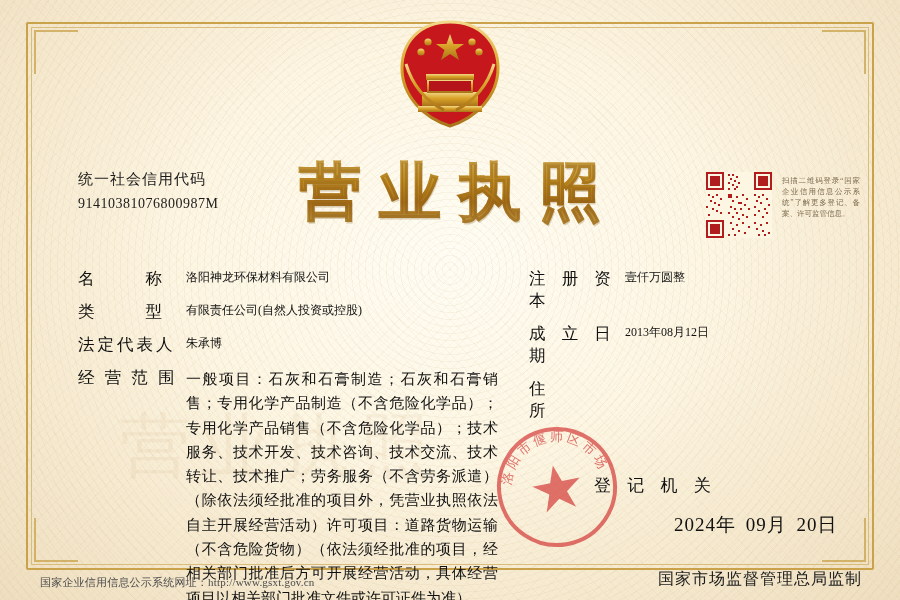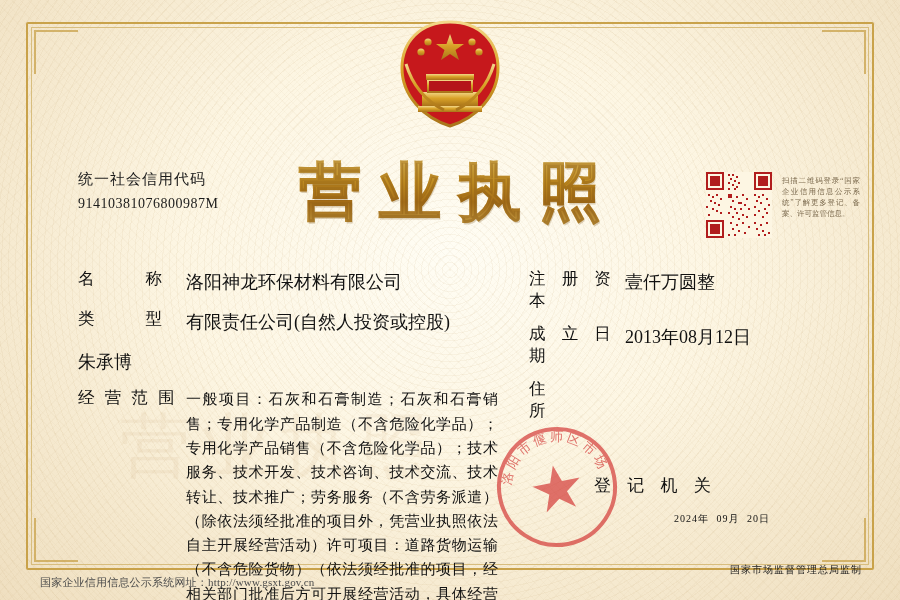--- a/index.html
+++ b/index.html
@@ -136,21 +136,21 @@
   .lbl {
     width: 108px;
     flex: none;
     font-size: 16.5px;
     color: #111;
     letter-spacing: 6px;
     font-weight: 500;
   }
   .lbl.spread4 { letter-spacing: 3px; }
   .val {
-    font-size: 18px;
+    font-size: 12px;
     color: #111;
     line-height: 1.6;
   }
   .scope-val {
     font-size: 15px;
     line-height: 1.62;
     color: #111;
     width: 312px;
     text-align: justify;
   }
@@ -171,21 +171,21 @@
     left: 594px;
     top: 474px;
     font-size: 17px;
     letter-spacing: 6px;
     color: #111;
   }
   .reg-date {
     position: absolute;
     left: 672px;
     top: 512px;
-    font-size: 10px;
+    font-size: 19px;
     color: #111;
     letter-spacing: 1px;
   }
   .reg-date span { margin: 0 2px; }
 
   
   .seal {
     position: absolute;
     left: 495px;
     top: 425px;
@@ -212,22 +212,22 @@
     position: absolute;
     left: 40px;
     bottom: 10px;
     font-size: 11px;
     color: #4a4a4a;
     letter-spacing: .2px;
   }
   .footer-right {
     position: absolute;
     right: 38px;
-    bottom: 23px;
-    font-size: 10px;
+    bottom: 10px;
+    font-size: 16px;
     color: #1b1b1b;
     letter-spacing: 1px;
   }
 </style>
 </head>
 <body>
 
 <div class="license">
   <div class="texture"></div>
   <div class="border-outer"></div>
@@ -367,20 +367,21 @@
   <div class="fields">
     <div class="row">
       <div class="lbl">名　　称</div>
       <div class="val">洛阳神龙环保材料有限公司</div>
     </div>
     <div class="row">
       <div class="lbl">类　　型</div>
       <div class="val">有限责任公司(自然人投资或控股)</div>
     </div>
     <div class="row">
+      <div class="lbl spread4">法定代表人</div>
       <div class="val">朱承博</div>
     </div>
     <div class="row">
       <div class="lbl spread4">经 营 范 围</div>
       <div class="scope-val">一般项目：石灰和石膏制造；石灰和石膏销售；专用化学产品制造（不含危险化学品）；专用化学产品销售（不含危险化学品）；技术服务、技术开发、技术咨询、技术交流、技术转让、技术推广；劳务服务（不含劳务派遣）（除依法须经批准的项目外，凭营业执照依法自主开展经营活动）许可项目：道路货物运输（不含危险货物）（依法须经批准的项目，经相关部门批准后方可开展经营活动，具体经营项目以相关部门批准文件或许可证件为准）</div>
     </div>
   </div>
 
   <div class="fields-right">
     <div class="row">

